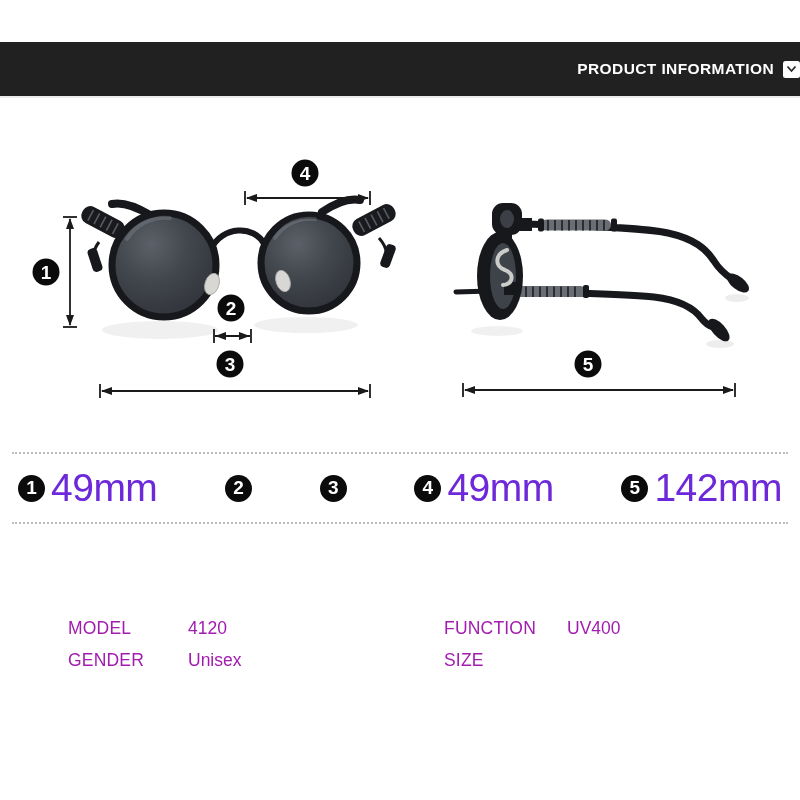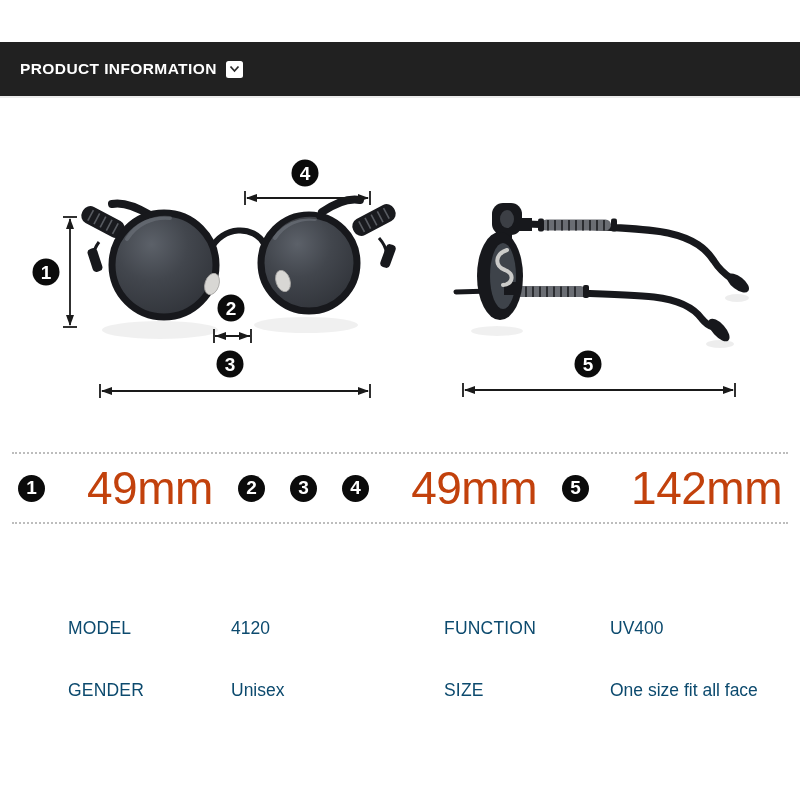--- a/index.html
+++ b/index.html
@@ -1,44 +1,44 @@
 <!DOCTYPE html>
 <html><head>
 <meta charset="utf-8">
 <style>
   html,body{margin:0;padding:0;background:#fff;}
   body{width:800px;height:800px;font-family:"Liberation Sans","DejaVu Sans",sans-serif;}
   .page{position:relative;width:800px;height:800px;background:#fff;overflow:hidden;}
 
   
   .header-bar{position:absolute;left:0;top:42px;width:800px;height:56px;background:#212121;
-    display:flex;align-items:center;padding-left:20px;box-sizing:border-box;border-bottom:2px solid #ececec;}
+    display:flex;align-items:center;padding-left:20px;box-sizing:border-box;border-bottom:2px solid #ececec;justify-content:flex-end;}
   .header-title{color:#ffffff;font-size:15.5px;font-weight:bold;letter-spacing:.4px;}
   .dropdown-box{width:17px;height:17px;background:#ffffff;border-radius:2.5px;margin-left:9px;
     display:flex;align-items:center;justify-content:center;}
 
   
   .diagram{position:absolute;left:0;top:98px;width:800px;height:352px;}
   .dim-line{stroke:#1a1a1a;stroke-width:1.8;}
   .dim-head{fill:#1a1a1a;}
   .dim-circle{fill:#0b0b0b;}
   .dim-num{fill:#ffffff;font-family:"Liberation Sans","DejaVu Sans",sans-serif;
     font-size:19px;font-weight:bold;text-anchor:middle;}
 
   
   .measure-strip{position:absolute;left:12px;top:452px;width:776px;height:72px;box-sizing:border-box;
     border-top:2px dotted #bdbdbd;border-bottom:2px dotted #bdbdbd;
     display:flex;align-items:center;justify-content:space-between;padding:0 6px;}
   .measure-item{display:flex;align-items:center;gap:6px;}
   .badge{width:27px;height:27px;border-radius:50%;background:#0b0b0b;color:#fff;
     display:flex;align-items:center;justify-content:center;font-size:19px;font-weight:bold;flex:0 0 auto;}
-  .measure-value{font-size:46px;color:#c2410c;letter-spacing:-.5px;margin-left:36px;}
-
-  
-  .spec-col{position:absolute;display:grid;row-gap:13px;font-size:17.5px;color:#0c4a6e;line-height:19px;gap:43px;}
+  .measure-value{font-size:39px;color:#6d28d9;letter-spacing:-.5px;}
+
+  
+  .spec-col{position:absolute;display:grid;row-gap:13px;font-size:17.5px;color:#a21caf;line-height:19px;}
   .spec-col.left{left:68px;top:619px;grid-template-columns:120px auto;}
   .spec-col.right{left:444px;top:619px;grid-template-columns:123px auto;}
   .spec-label{letter-spacing:.2px;}
 </style>
 </head>
 <body>
 
 <div class="page">
 
   <div class="header-bar">
@@ -233,16 +233,15 @@
   <div class="spec-col left">
     <span class="spec-label">MODEL</span>
     <span class="spec-value">4120</span>
     <span class="spec-label">GENDER</span>
     <span class="spec-value">Unisex</span>
   </div>
   <div class="spec-col right">
     <span class="spec-label">FUNCTION</span>
     <span class="spec-value">UV400</span>
     <span class="spec-label">SIZE</span>
-    <span class="spec-value">One size fit all face</span>
   </div>
 
 </div>
 
 </body></html>

